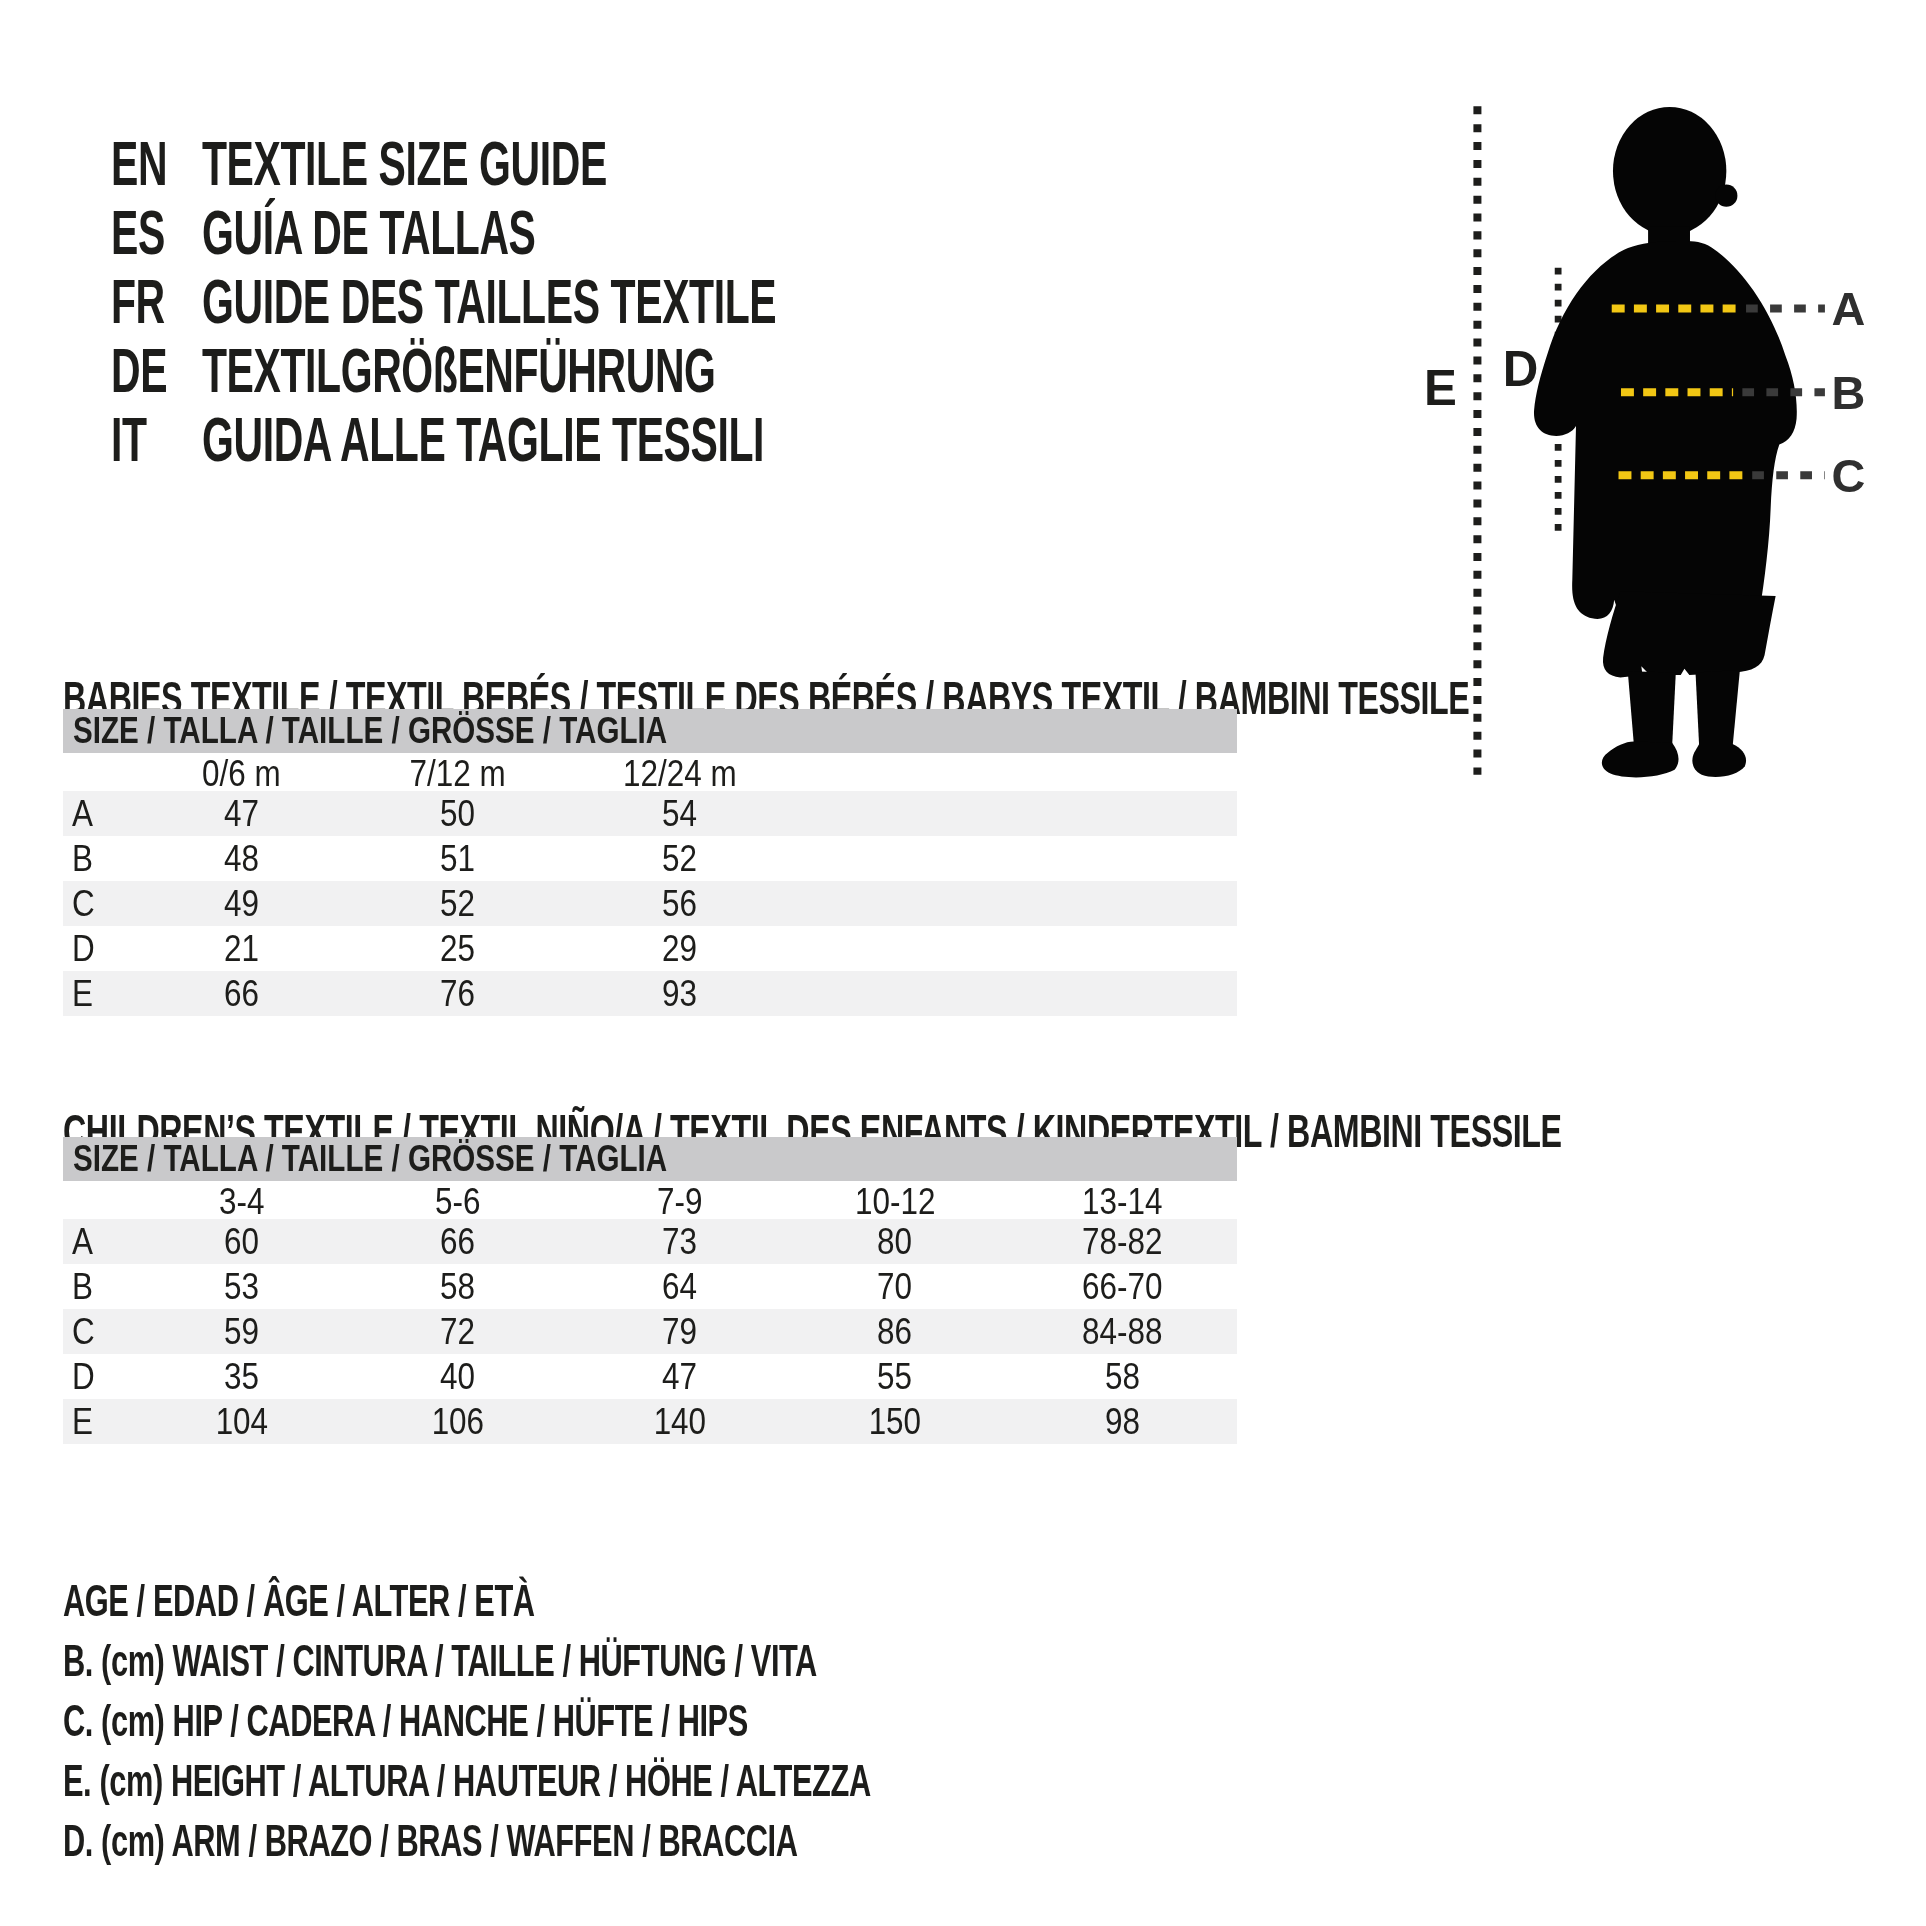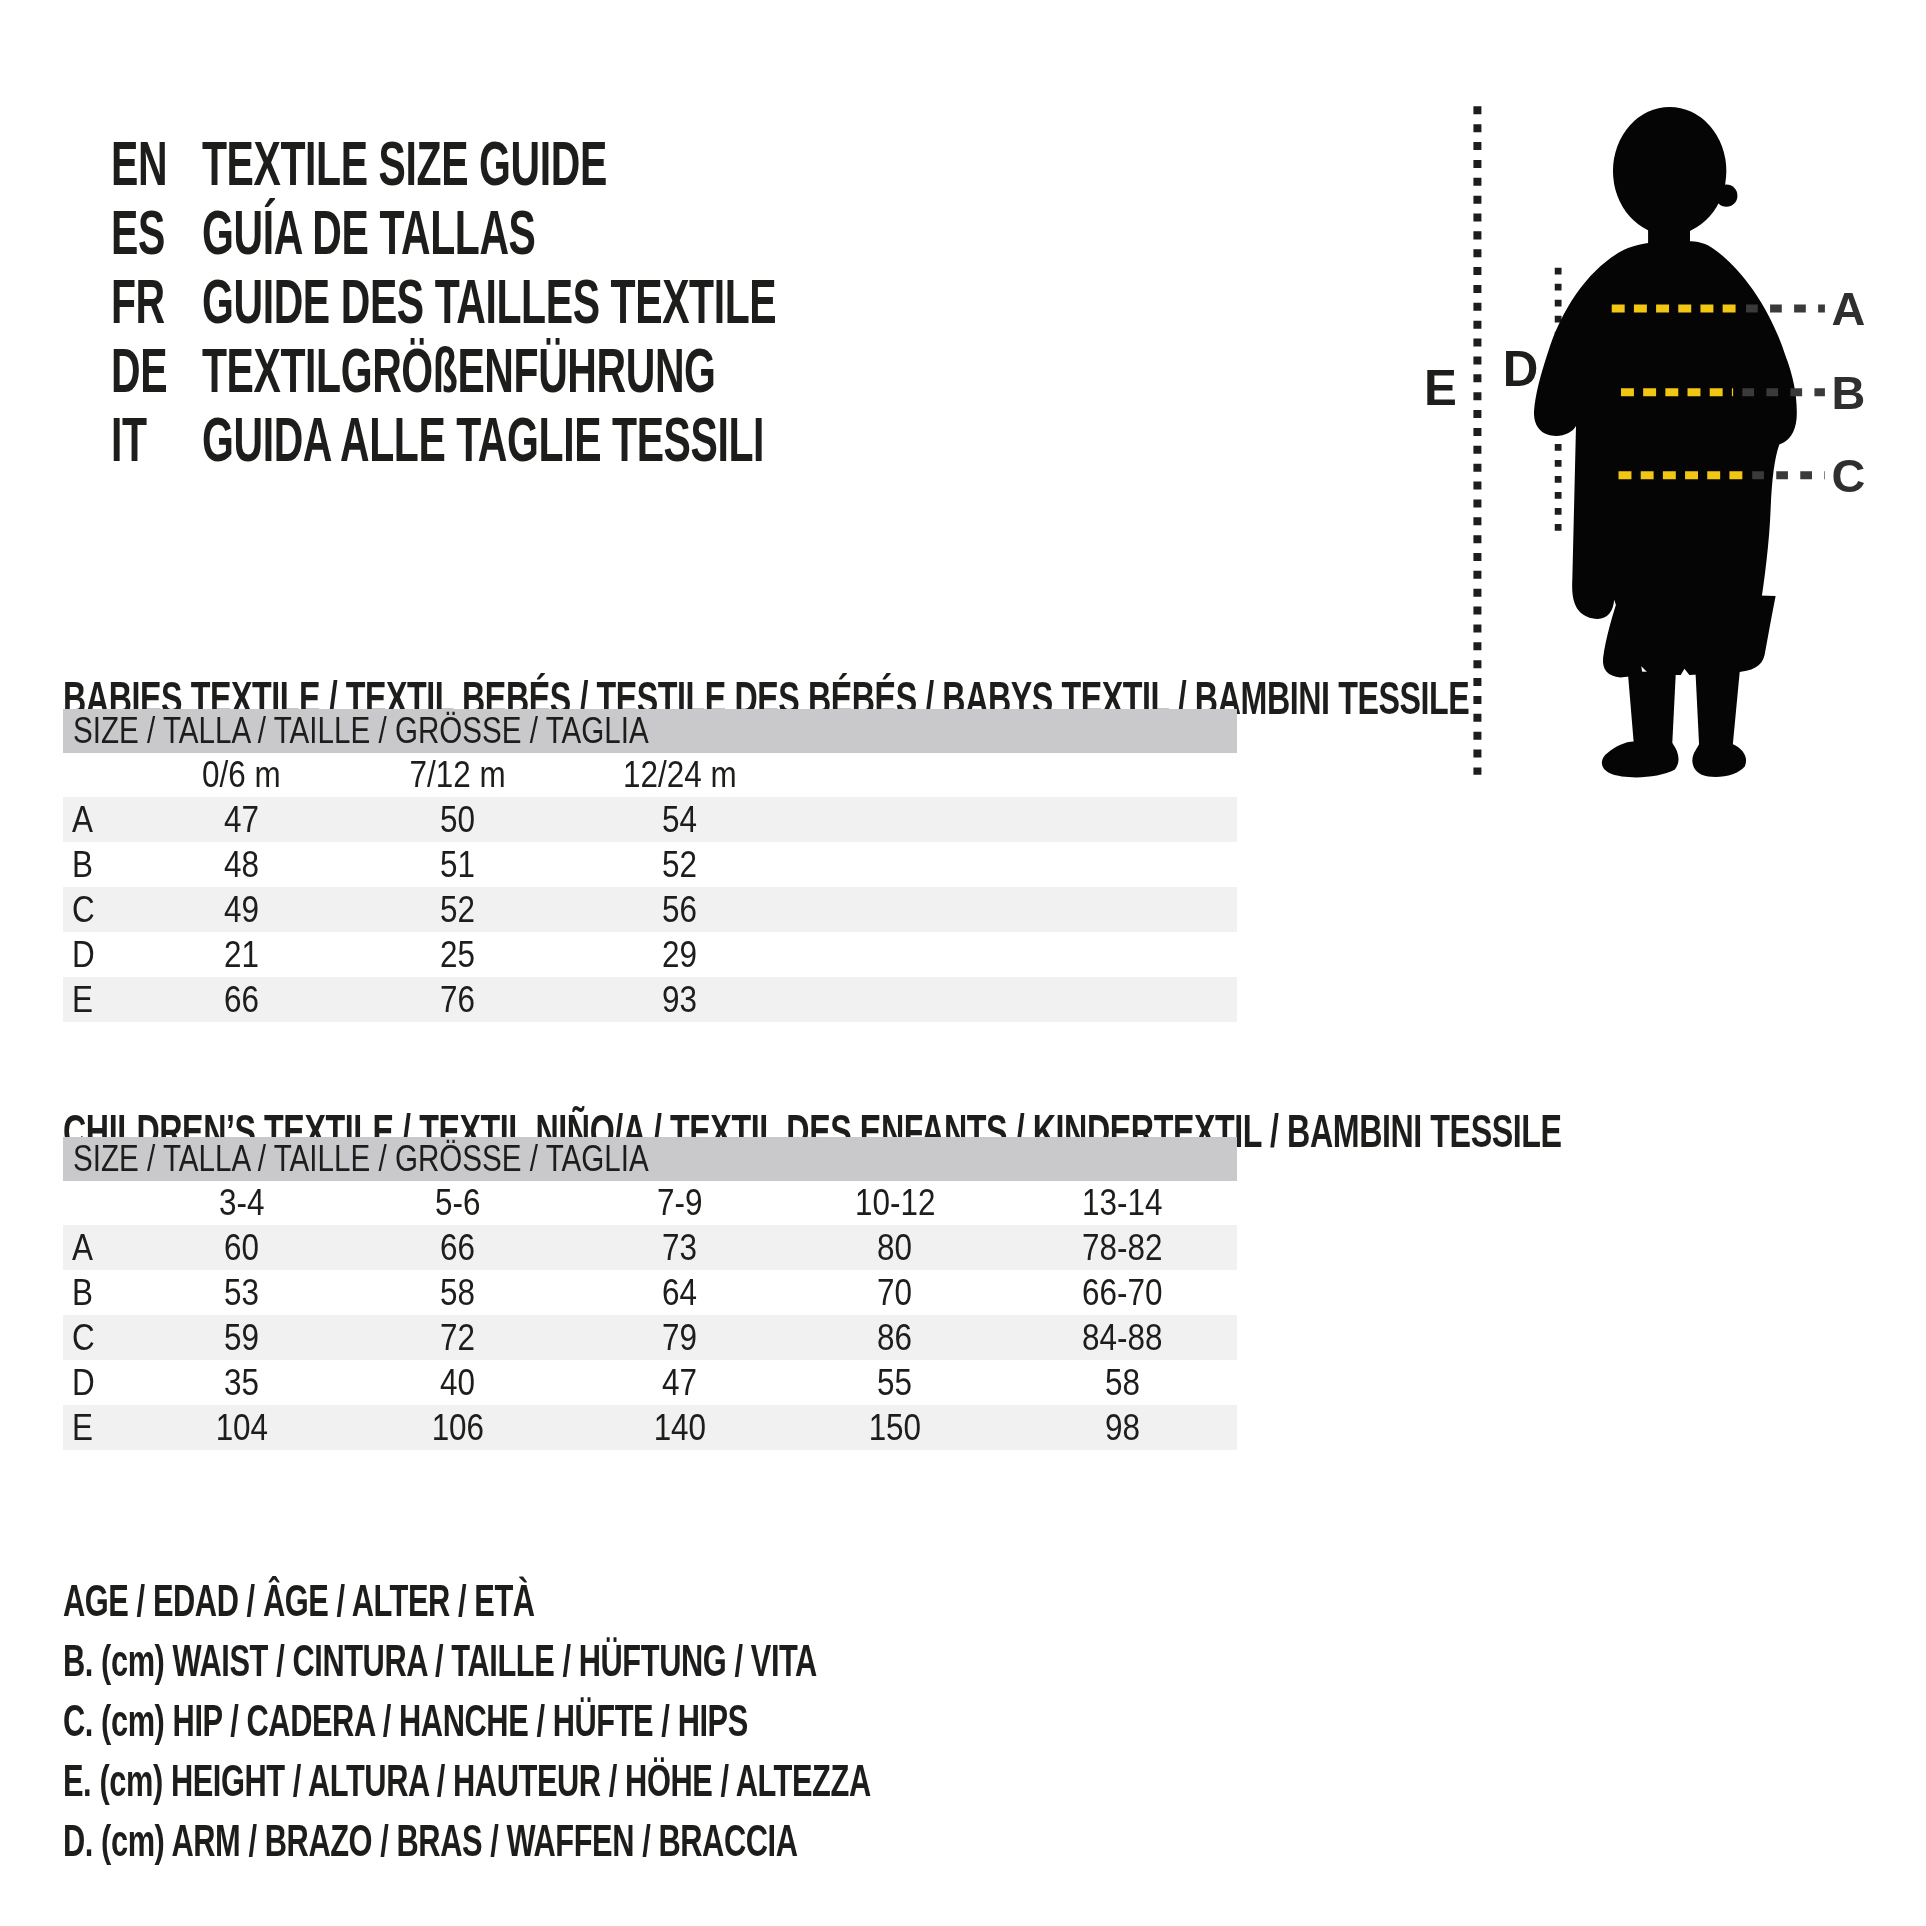--- a/index.html
+++ b/index.html
@@ -23,25 +23,25 @@
   
   .lang-block { position: absolute; left: 82px; top: 128px; }
   .lang-row   { display: flex; height: 69px; align-items: center; font-weight: bold; font-size: 63px; letter-spacing: -0.6px; margin-left: 29px; }
   .lang-code  { width: 91px; flex: 0 0 91px; }
 
   
   .section-heading { position: absolute; left: 63px; height: 49px; line-height: 49px; font-weight: bold; font-size: 46px; letter-spacing: -0.6px; }
 
   
   .tbl { position: absolute; left: 63px; width: 1174px; }
-  .size-bar { height: 44px; background: #c9c9cb; display: flex; align-items: center; padding-left: 10px; box-sizing: border-box; font-weight: normal; font-size: 37px; }
+  .size-bar { height: 44px; background: #c9c9cb; display: flex; align-items: center; padding-left: 10px; box-sizing: border-box; font-weight: bold; font-size: 37px; }
   .trow { display: grid; height: 45px; align-items: center; font-size: 37px; }
   .trow.babies   { grid-template-columns: 92px 173px 259px 185px 1fr; }
   .trow.children { grid-template-columns: 92px 173px 259px 185px 246px 209px 1fr; }
-  .trow.head { height: 44px; }
+  .trow.head { height: 38px; }
   .trow.stripe { background: #f1f1f2; }
   .tcell { text-align: center; }
   .tcell-label { text-align: left; padding-left: 8.6px; }
 
   
   .legend-block { position: absolute; left: 63px; top: 1571px; }
   .legend-row { height: 60px; line-height: 60px; font-weight: bold; font-size: 44px; letter-spacing: -0.6px; }
 
   
   .figure-svg { position: absolute; left: 1417px; top: 49px; }

